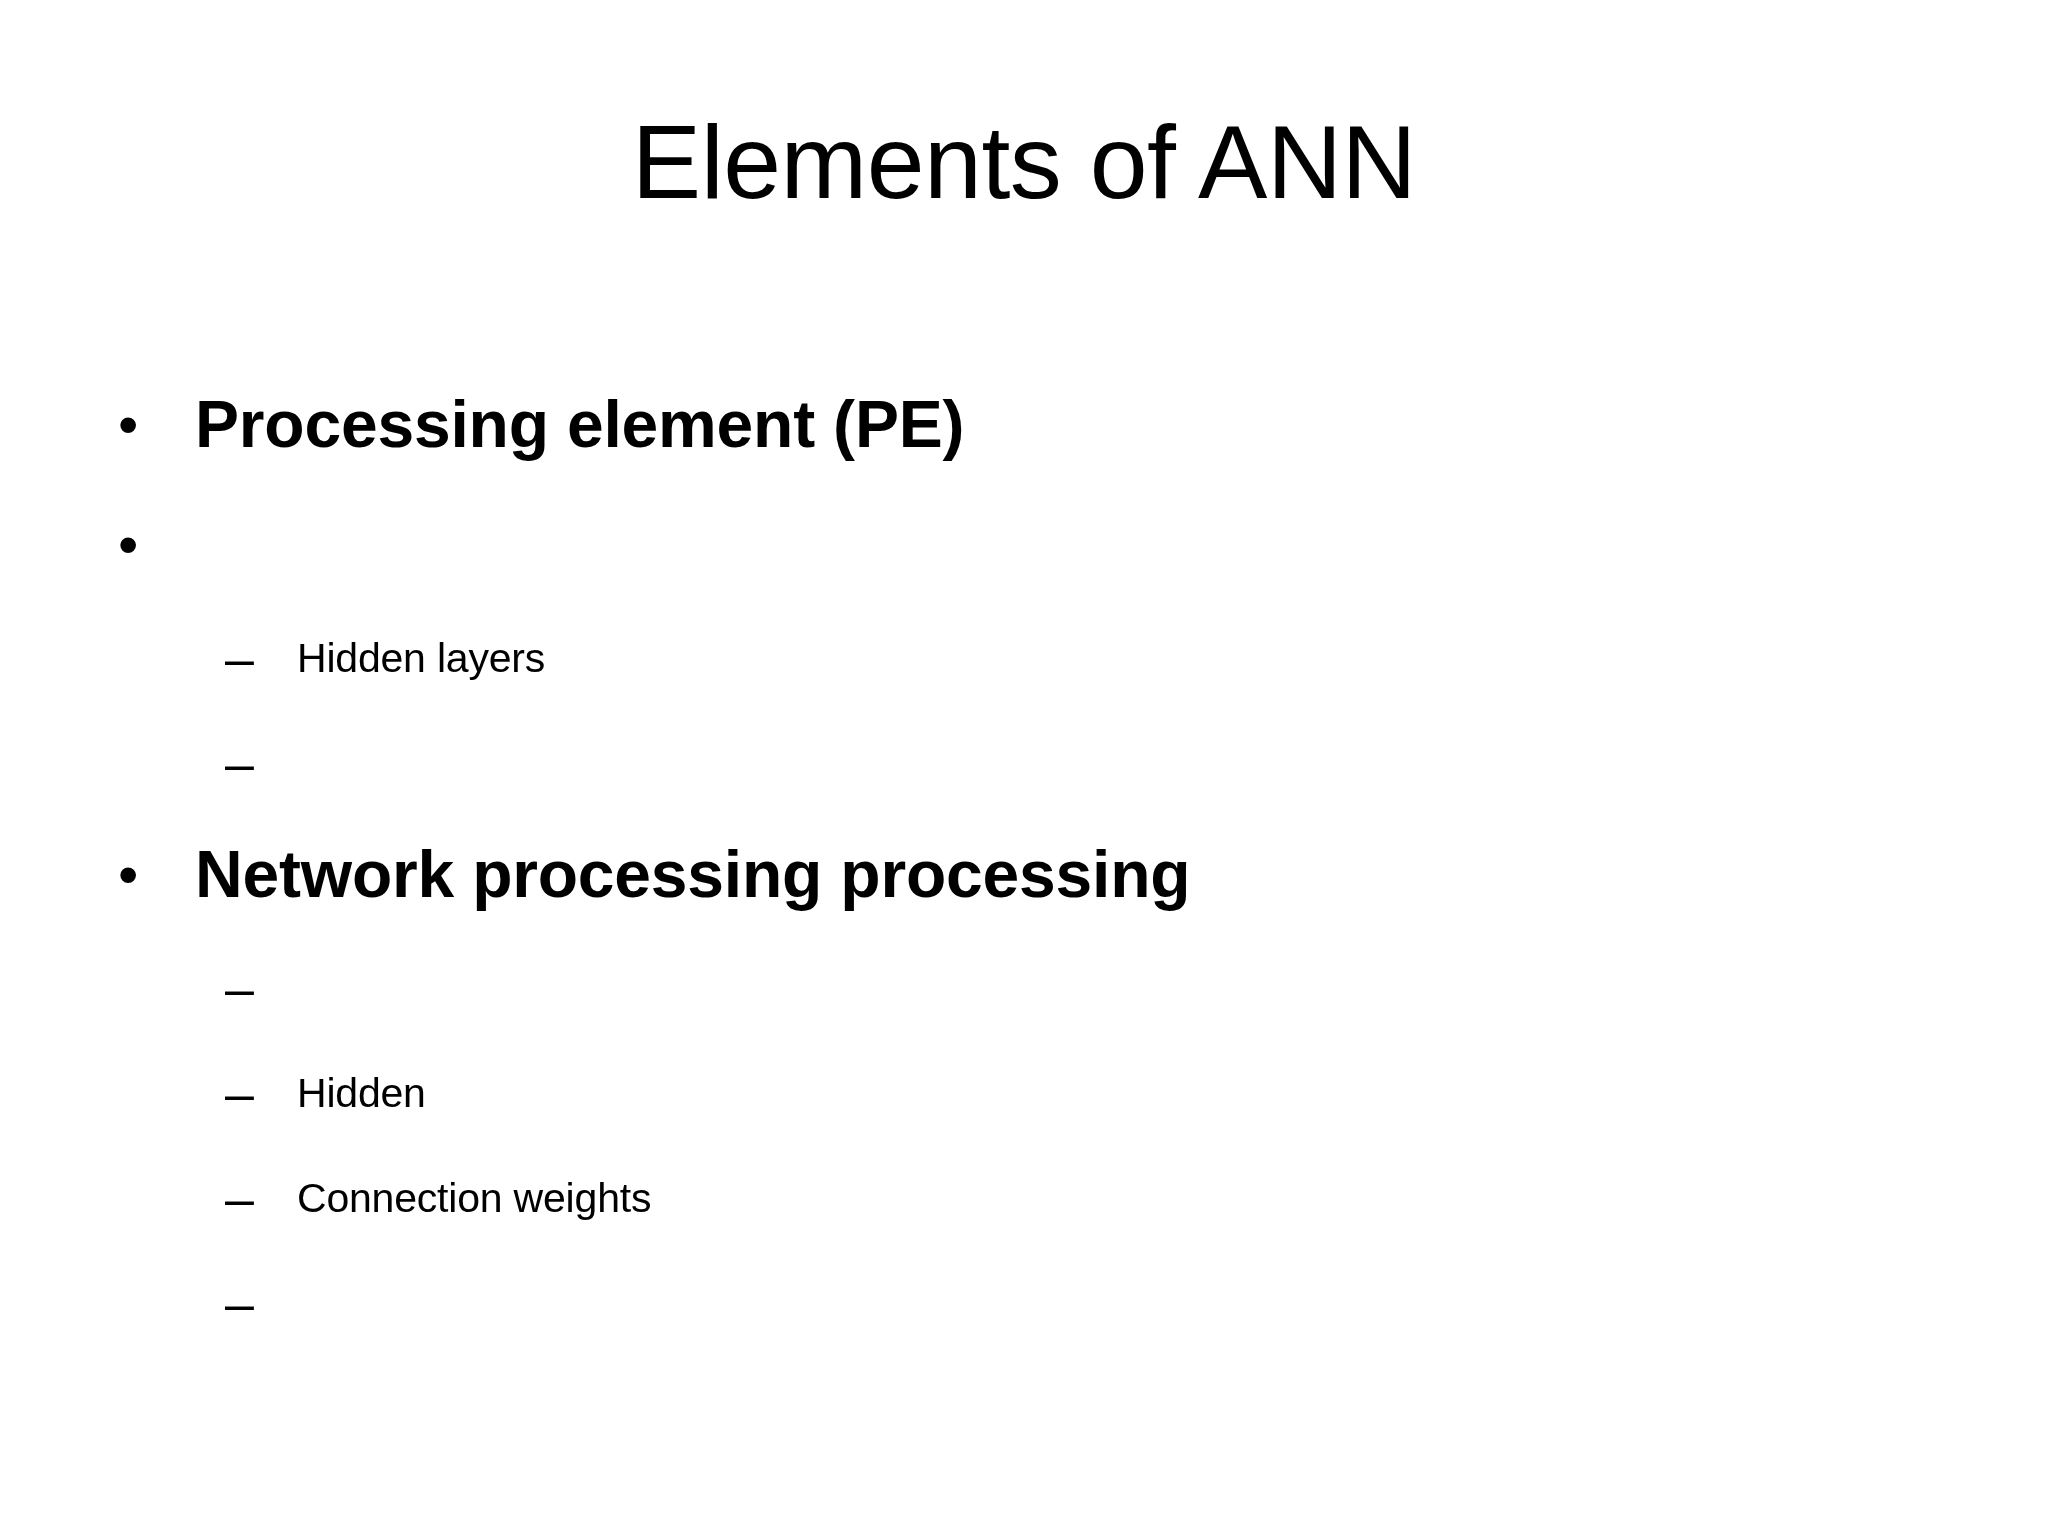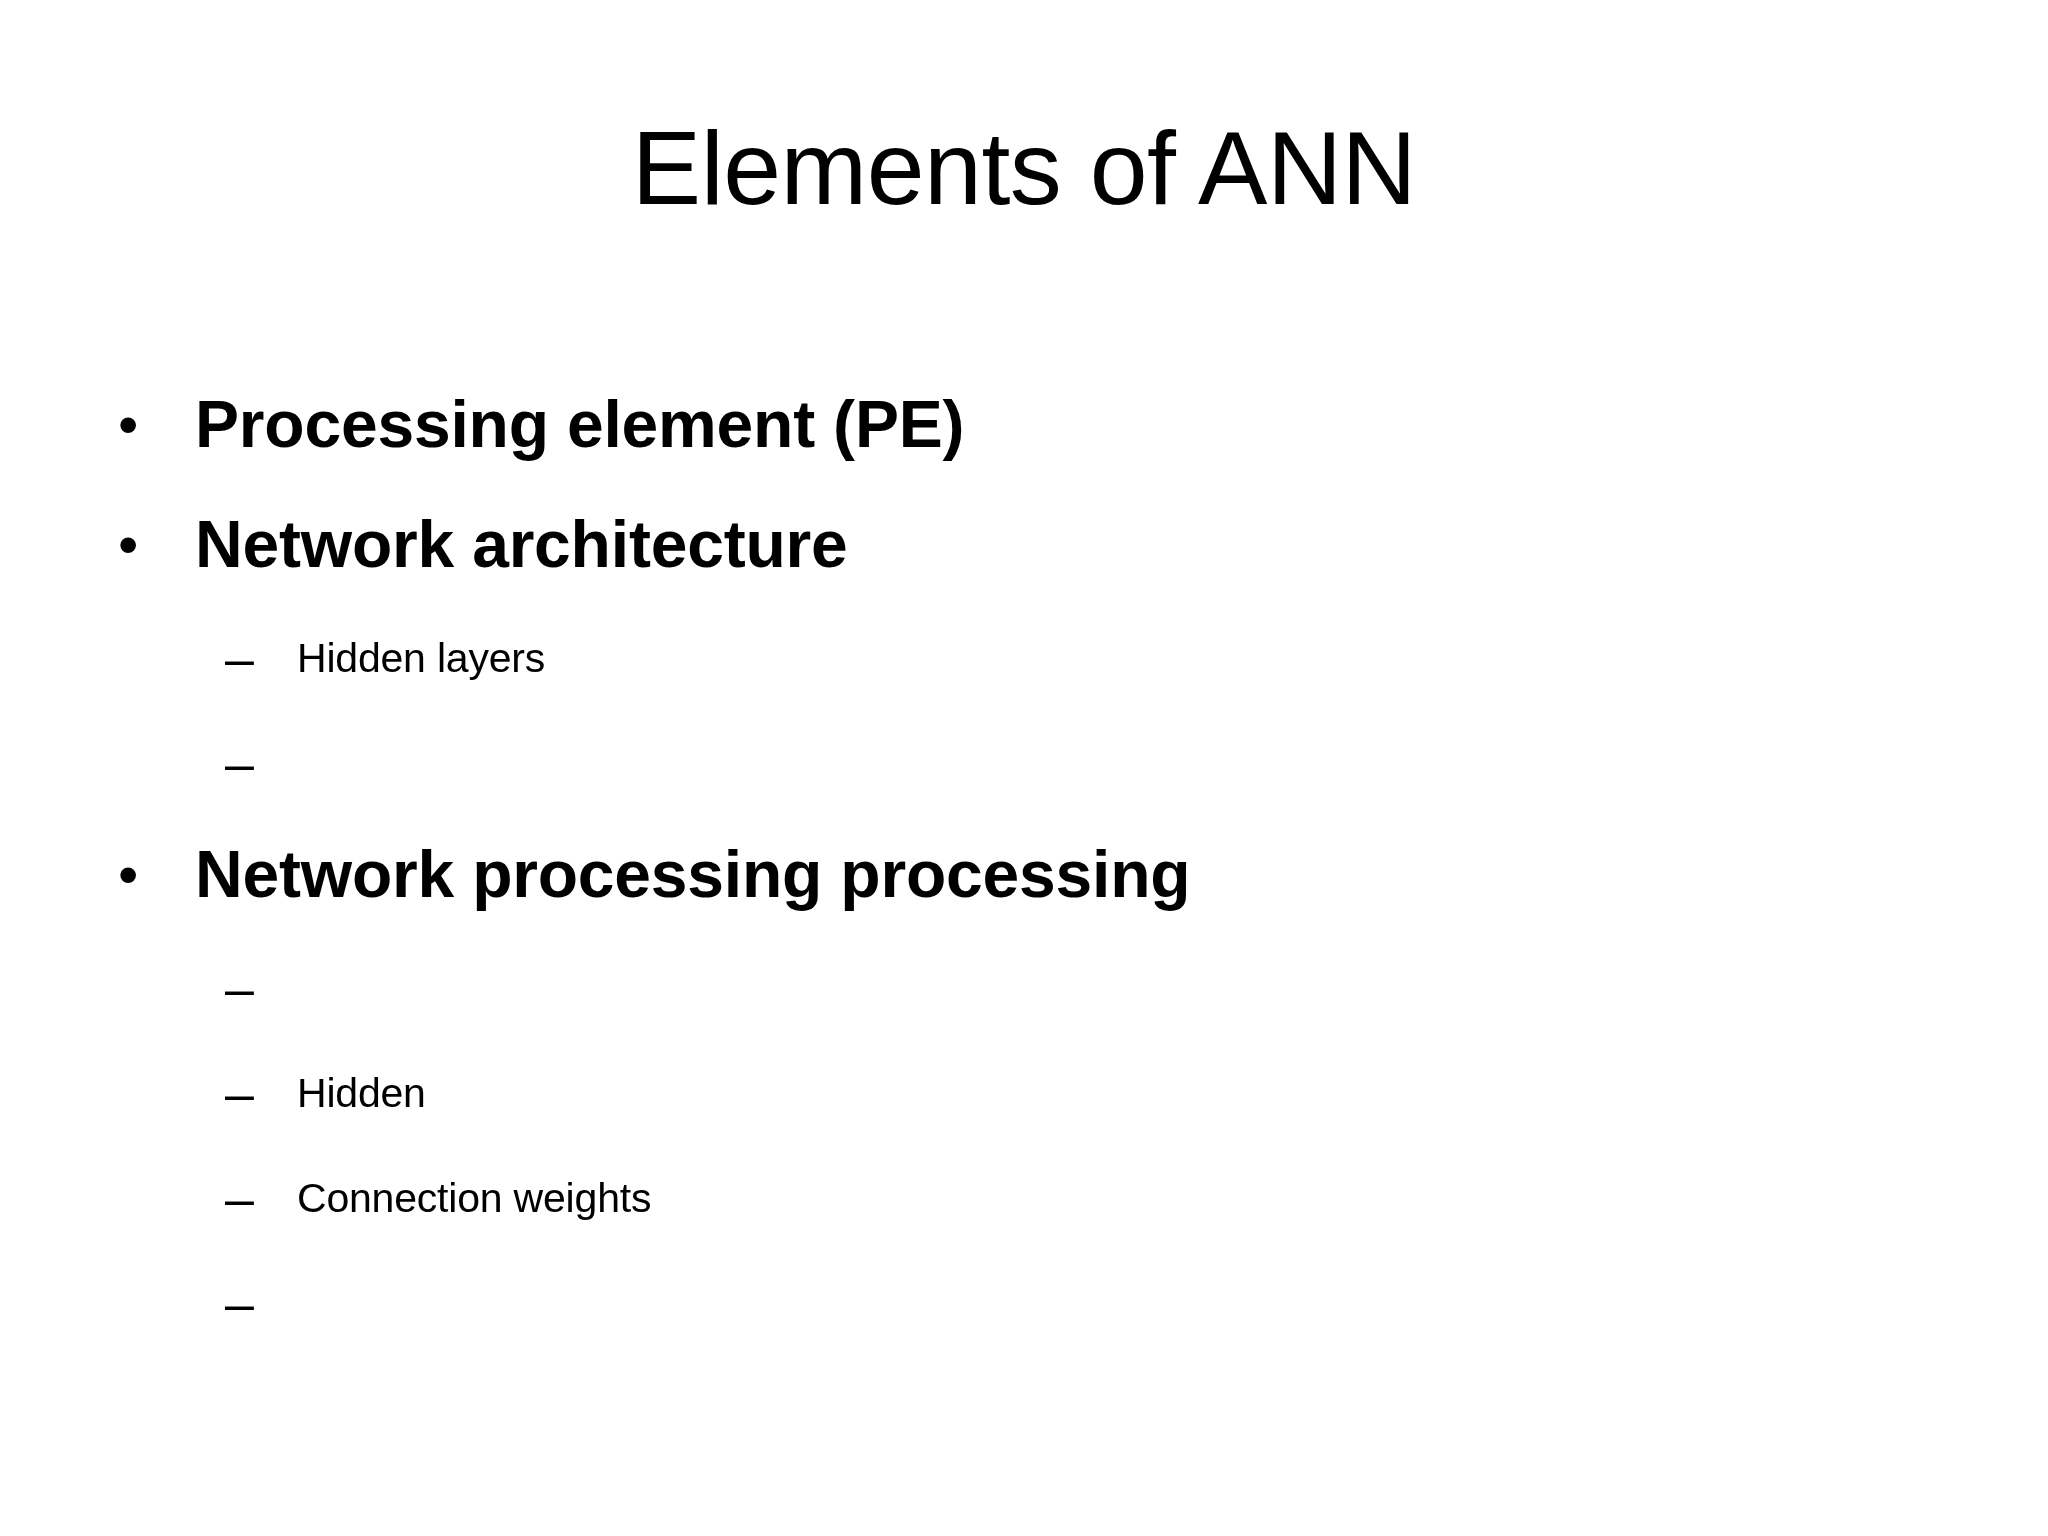--- a/index.html
+++ b/index.html
@@ -21,21 +21,21 @@
     width: 2048px;
     height: 1536px;
     background: #ffffff;
     box-sizing: border-box;
   }
 
   
   .slide-title {
     position: absolute;
     left: 0;
-    top: 112px;
+    top: 106px;
     width: 2048px;
     text-align: center;
     font-size: 104px;
     line-height: 1.08;
     font-weight: 400;
     letter-spacing: -0.5px;
     color: #000000;
     white-space: nowrap;
   }
 
@@ -108,21 +108,20 @@
 
   <div class="body-list">
 
     <div class="bullet-row lvl1">
       <span class="marker">•</span>
       <span class="btext">Processing element (PE)</span>
     </div>
 
     <div class="bullet-row lvl1">
       <span class="marker">•</span>
-      <span class="btext">Network architecture</span>
     </div>
 
     <div class="bullet-row lvl2">
       <span class="marker">–</span>
       <span class="btext">Hidden layers</span>
     </div>
 
     <div class="bullet-row lvl2">
       <span class="marker">–</span>
     </div>

